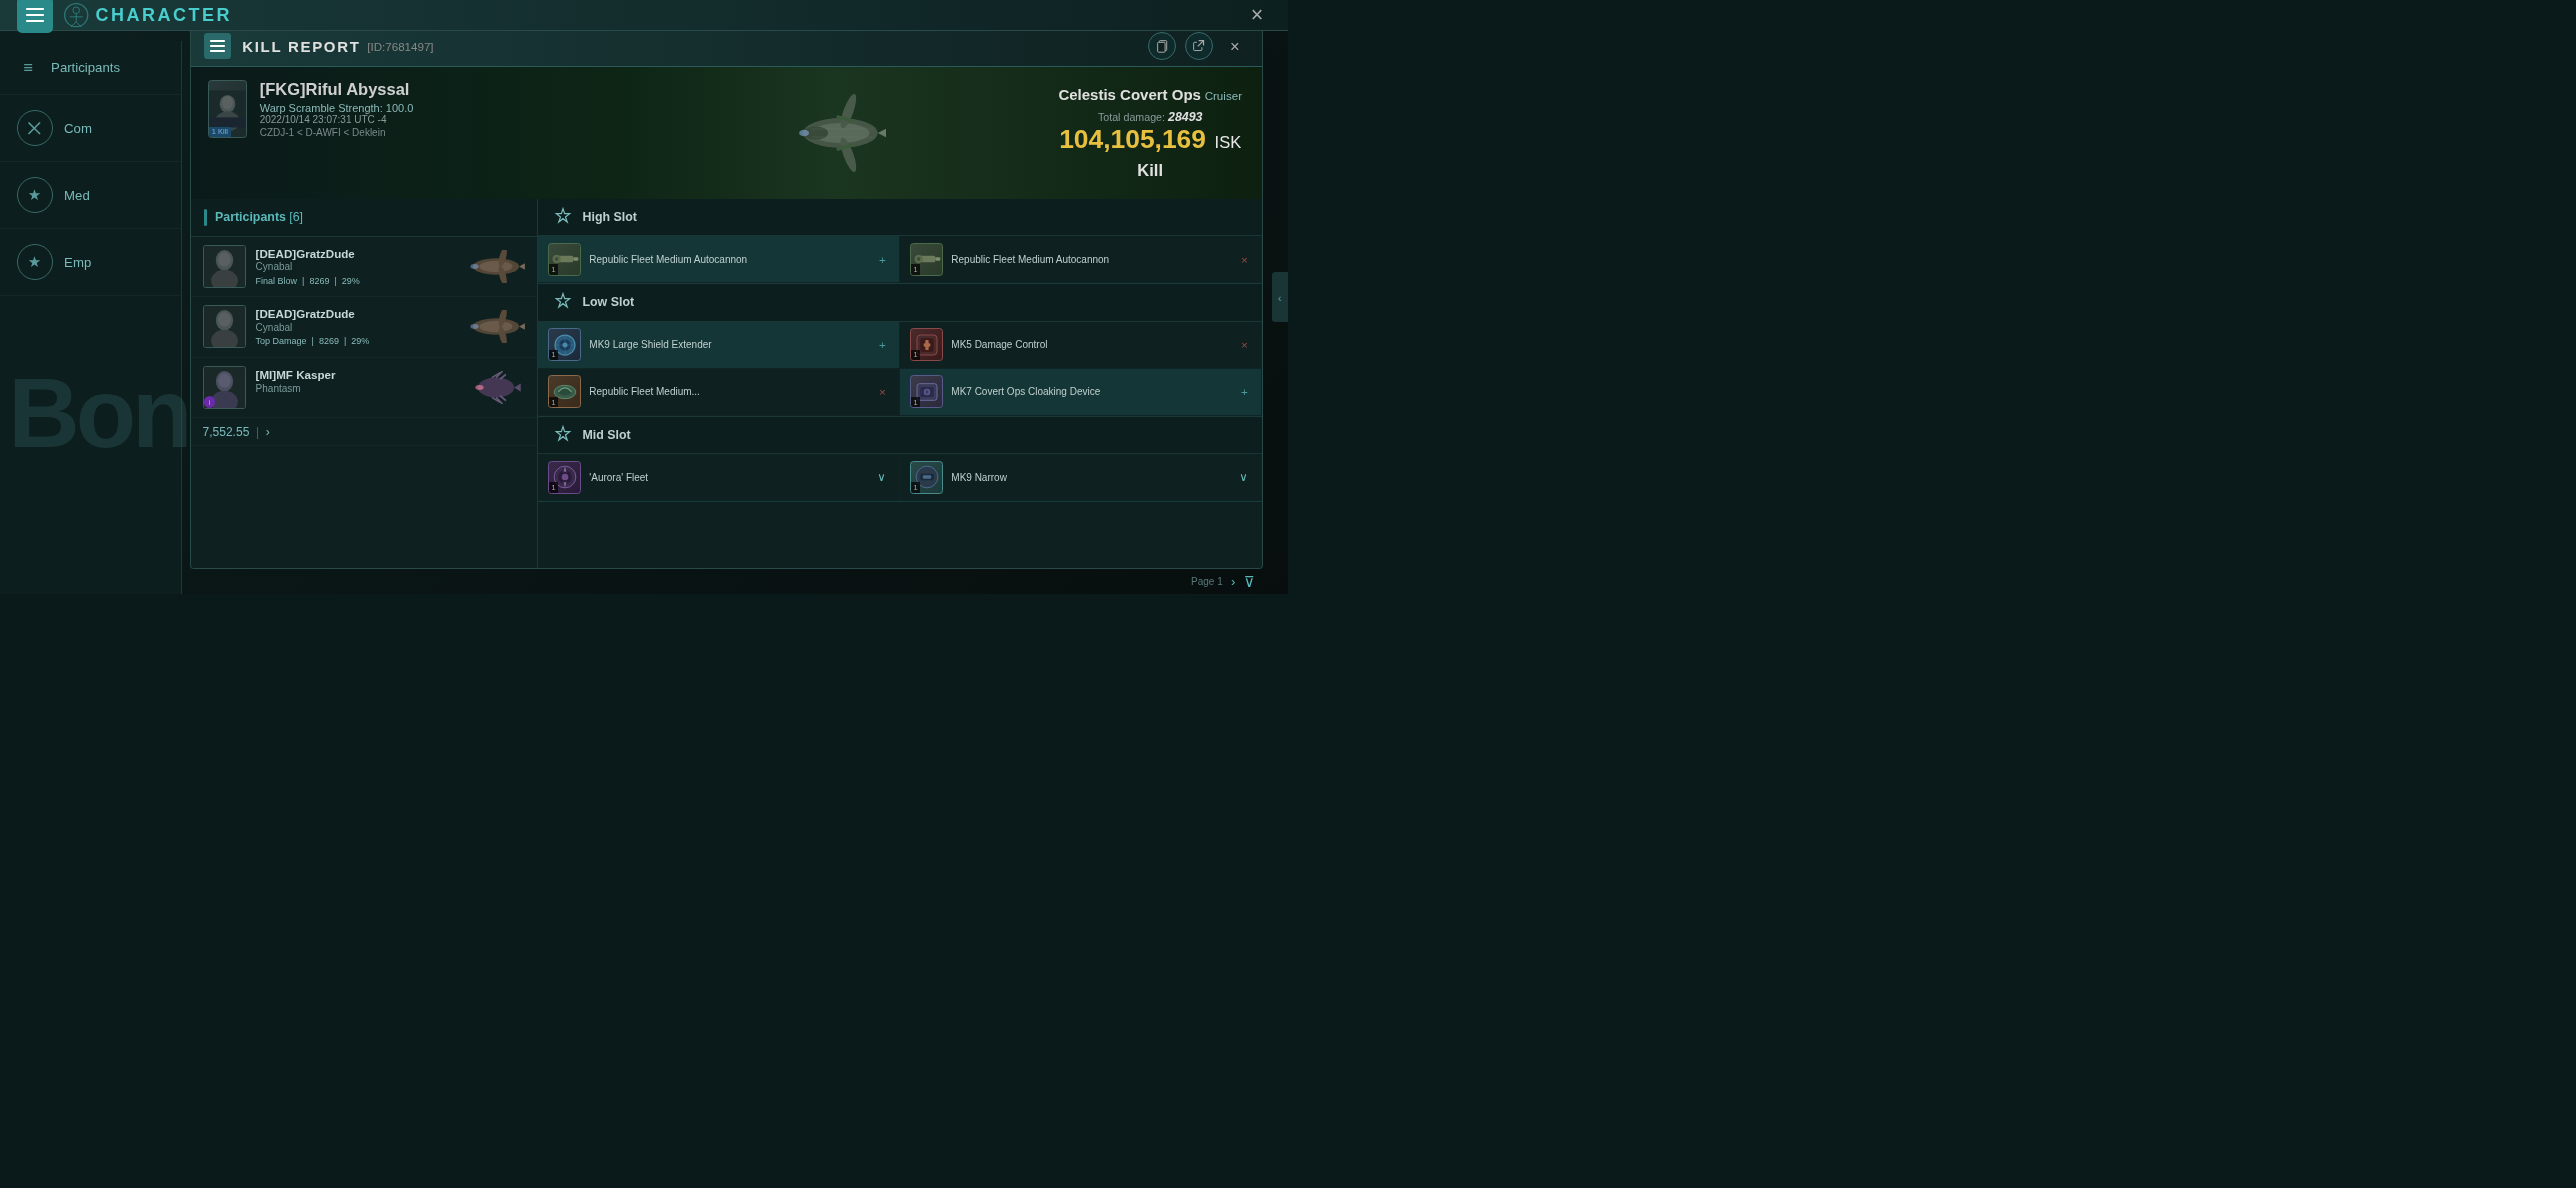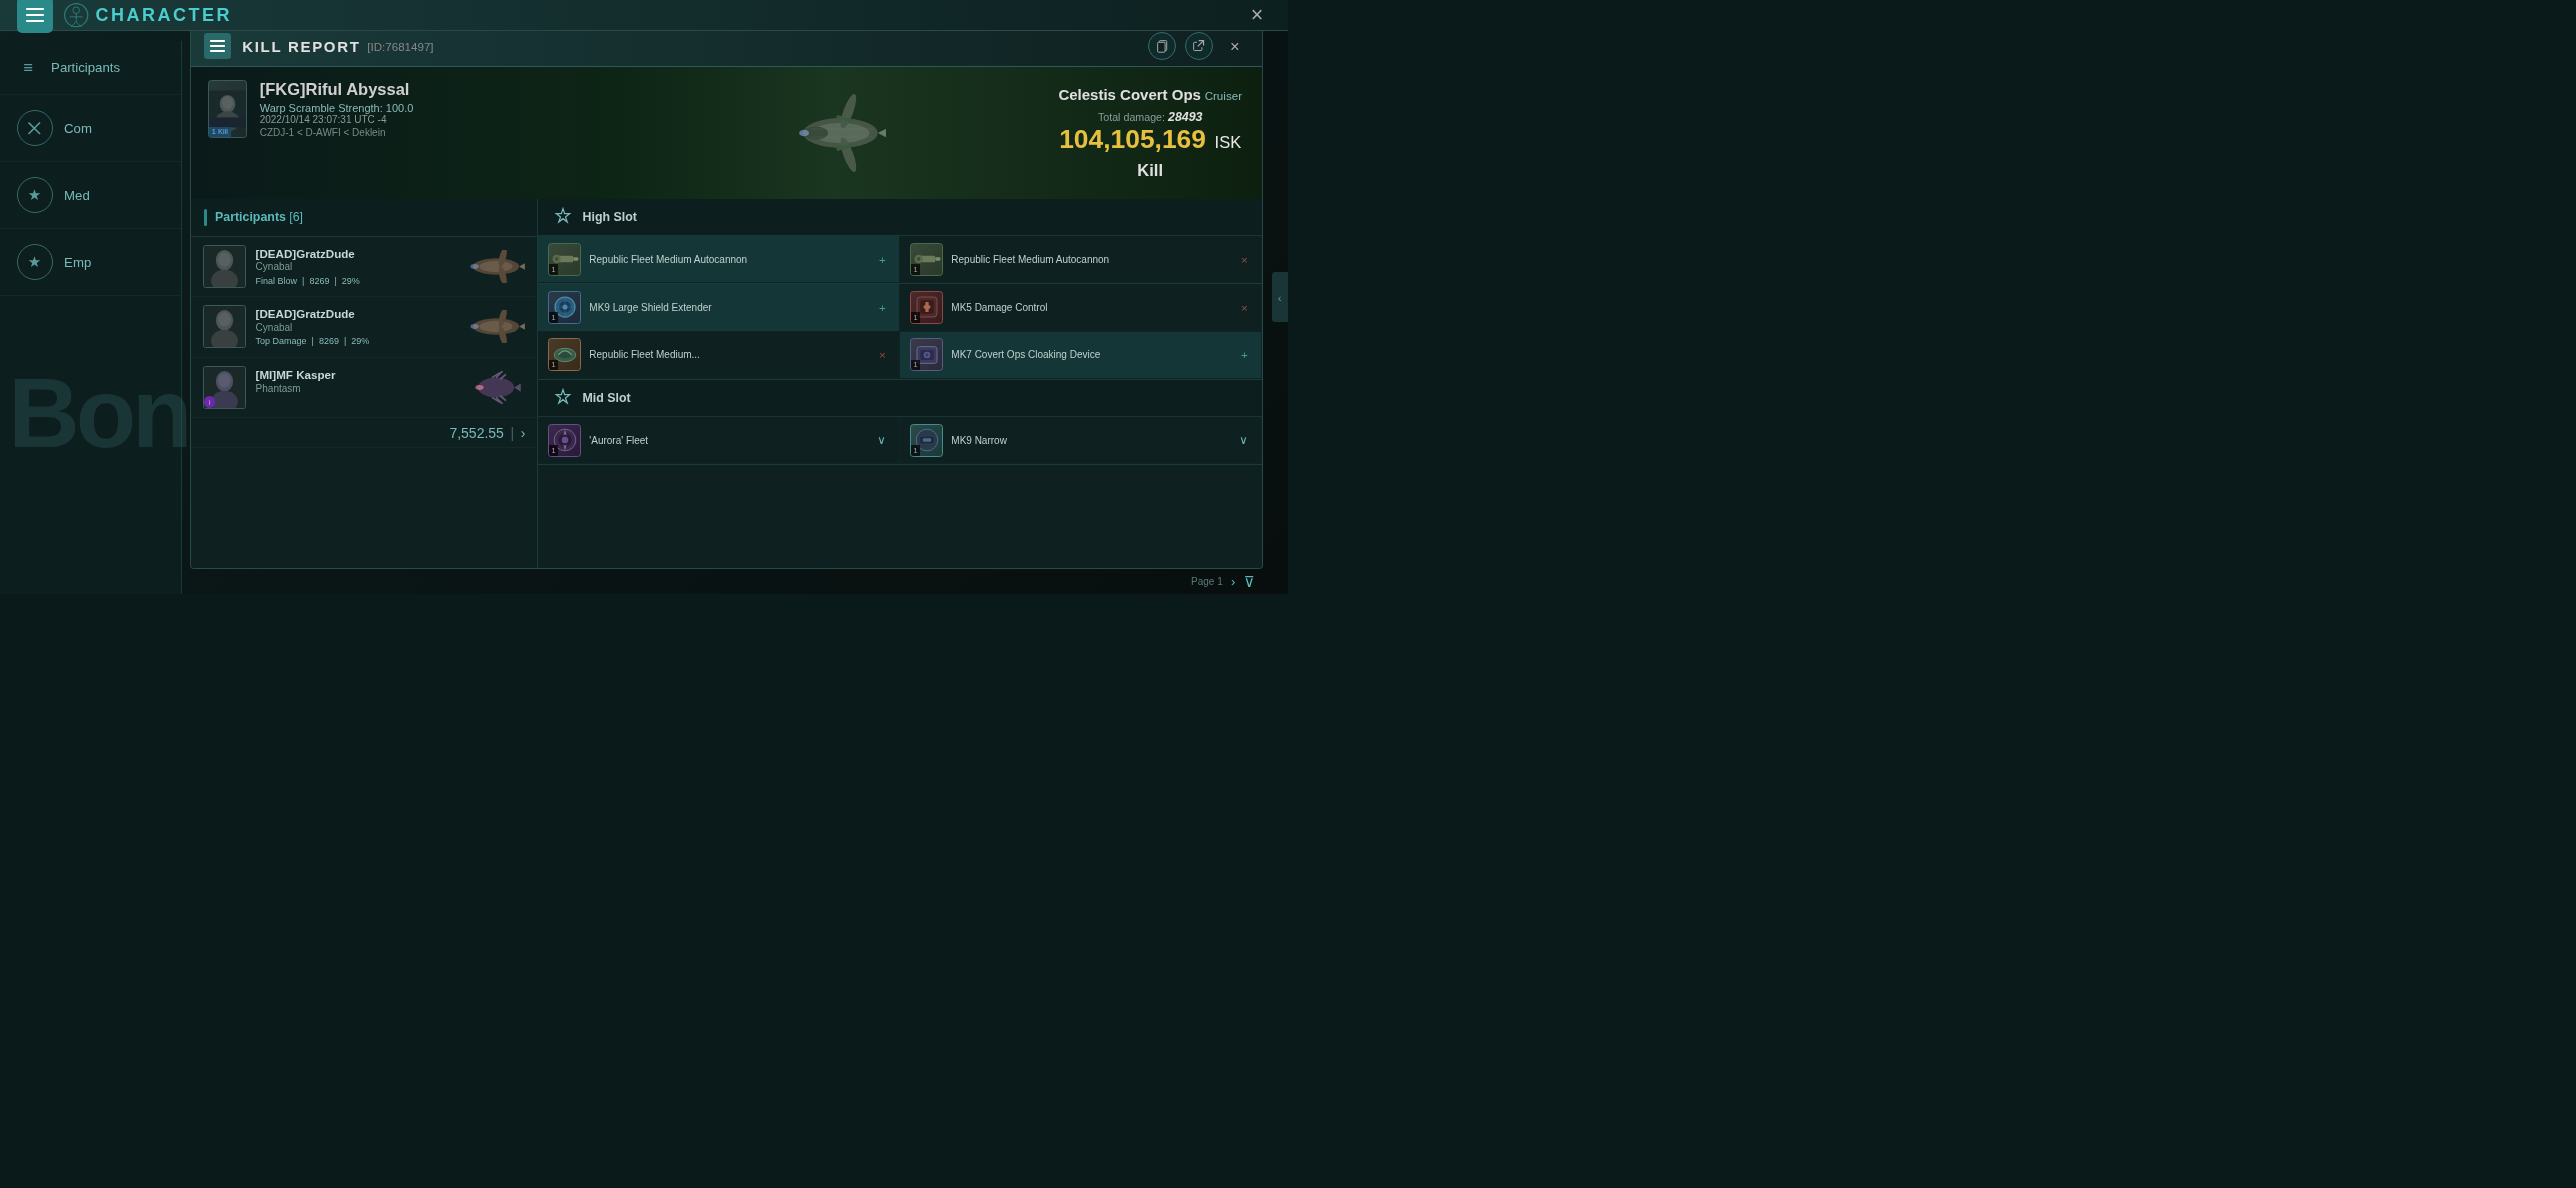--- a/index.html
+++ b/index.html
@@ -903,21 +903,21 @@
                 <line x1="0" y1="-12" x2="8" y2="-20" stroke="#6a5a7a" stroke-width="2"></line>
                 <line x1="5" y1="-10" x2="12" y2="-16" stroke="#6a5a7a" stroke-width="2"></line>
                 <line x1="-5" y1="12" x2="5" y2="18" stroke="#6a5a7a" stroke-width="2"></line>
                 <line x1="0" y1="12" x2="8" y2="20" stroke="#6a5a7a" stroke-width="2"></line>
                 <line x1="5" y1="10" x2="12" y2="16" stroke="#6a5a7a" stroke-width="2"></line>
               </g>
             </svg>
           </div>
         </div>
 
-        <div style="padding:6.6px 11.6px;border-bottom:0.8px solid #142828;display:flex;justify-content:flex-end;color:#7ababa;font-size:14px;">
+        <div style="padding:6.6px 11.6px;border-bottom:0.8px solid #142828;display:flex;justify-content:flex-start;color:#7ababa;font-size:12px;">
           <span>7,552.55</span>
           <span style="margin:0 6.6px;color:#3a6a6a;">|</span>
           <span style="cursor:pointer;">›</span>
         </div>
       </div>
     </div>
 
     <div class="slots-panel">
 
       <div class="slot-section">
@@ -955,20 +955,28 @@
               </svg>
               <span class="slot-item-qty">1</span>
             </div>
             <span class="slot-item-name">Republic Fleet Medium Autocannon</span>
             <span class="slot-item-action remove">×</span>
           </div>
         </div>
       </div>
 
       <div class="slot-section">
+        <div class="slot-header">
+          <div class="slot-icon">
+            <svg width="20" height="20" viewBox="0 0 24 24">
+              <path d="M12 2 L14 8 L20 8 L15 12 L17 18 L12 14 L7 18 L9 12 L4 8 L10 8 Z" fill="none" stroke="#7ababa" stroke-width="1.5"></path>
+            </svg>
+          </div>
+          <span class="slot-title">Low Slot</span>
+        </div>
         <div class="slot-items-grid">
 
           <div class="slot-item highlighted">
             <div class="slot-item-icon item-bg-shield" style="position:relative;">
               <svg width="30" height="30" viewBox="0 0 36 36">
                 <circle cx="18" cy="18" r="12" fill="#2a5a7a" stroke="#4a8aaa" stroke-width="1.5"></circle>
                 <circle cx="18" cy="18" r="7" fill="#1a3a5a"></circle>
                 <circle cx="18" cy="18" r="3" fill="#4a8aaa"></circle>
                 <line x1="18" y1="6" x2="18" y2="30" stroke="#4a8aaa" stroke-width="0.8" opacity="0.5"></line>
                 <line x1="6" y1="18" x2="30" y2="18" stroke="#4a8aaa" stroke-width="0.8" opacity="0.5"></line>

